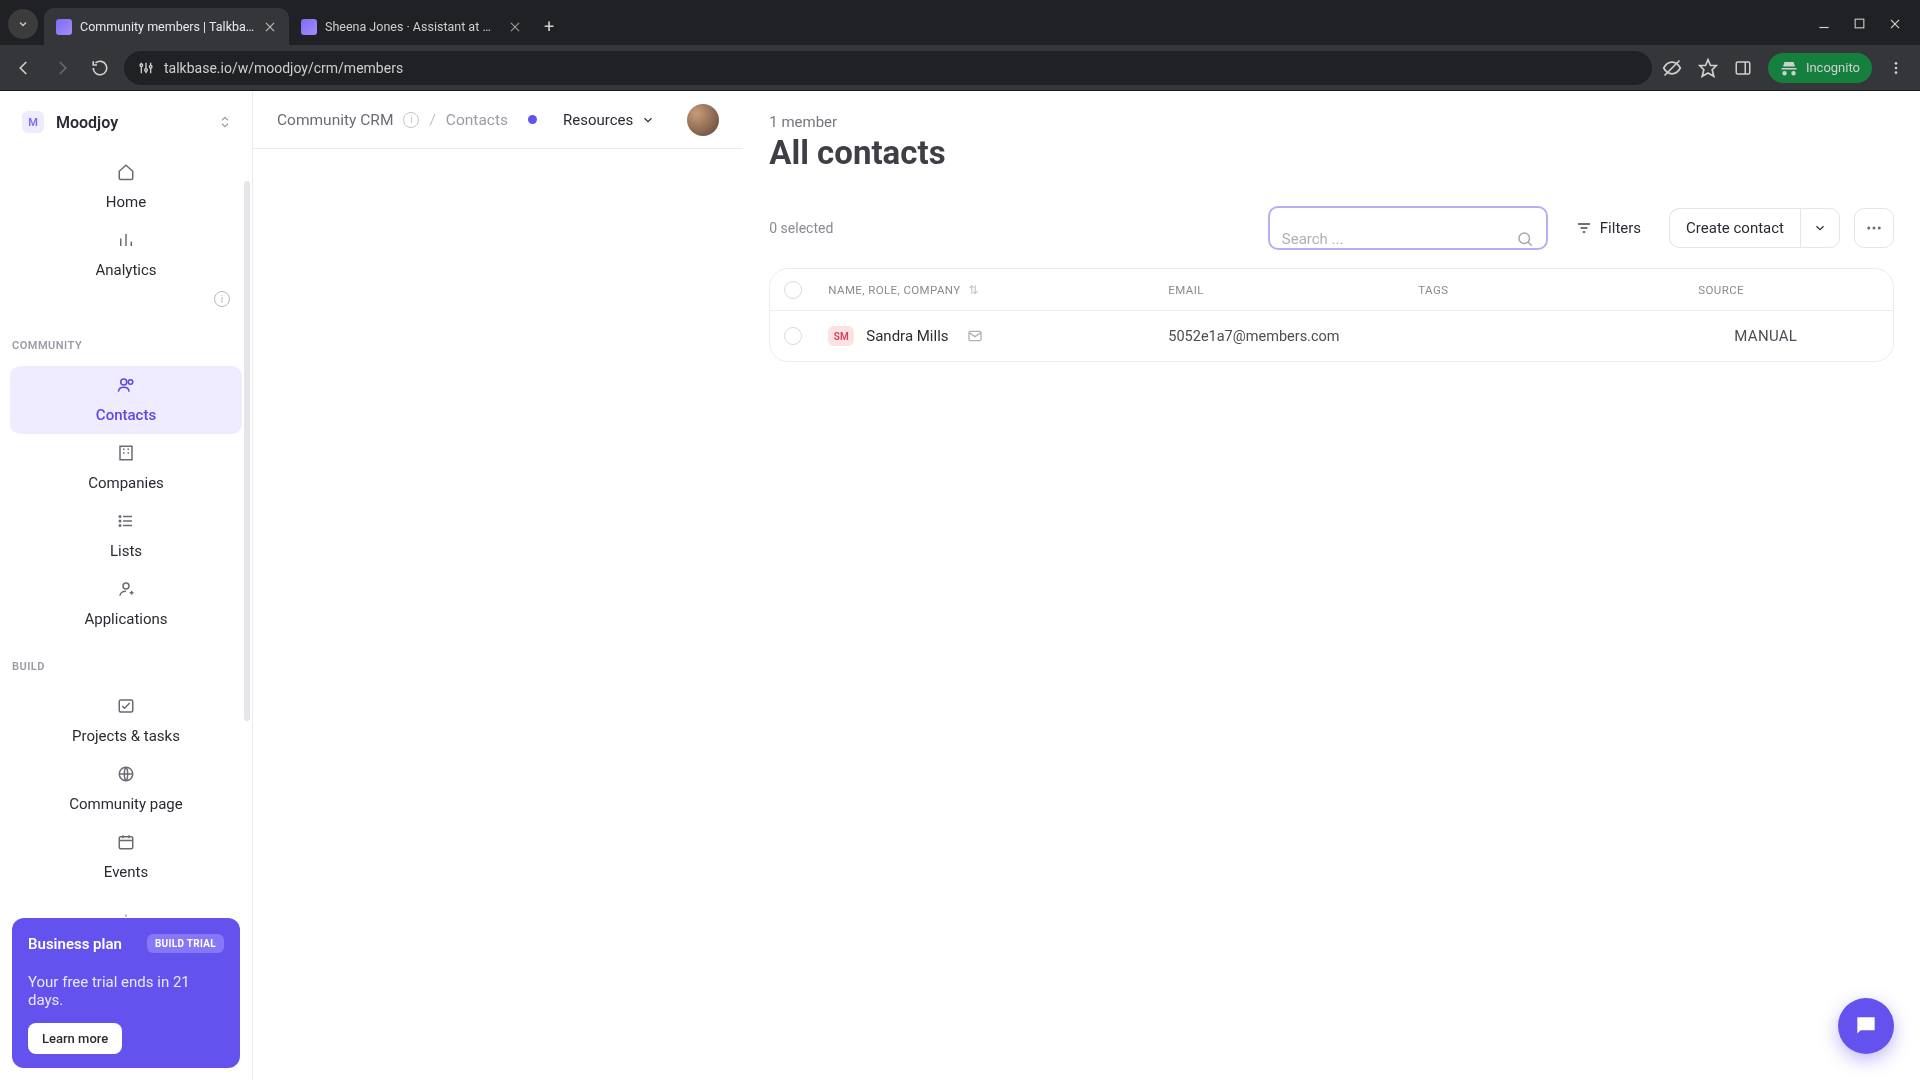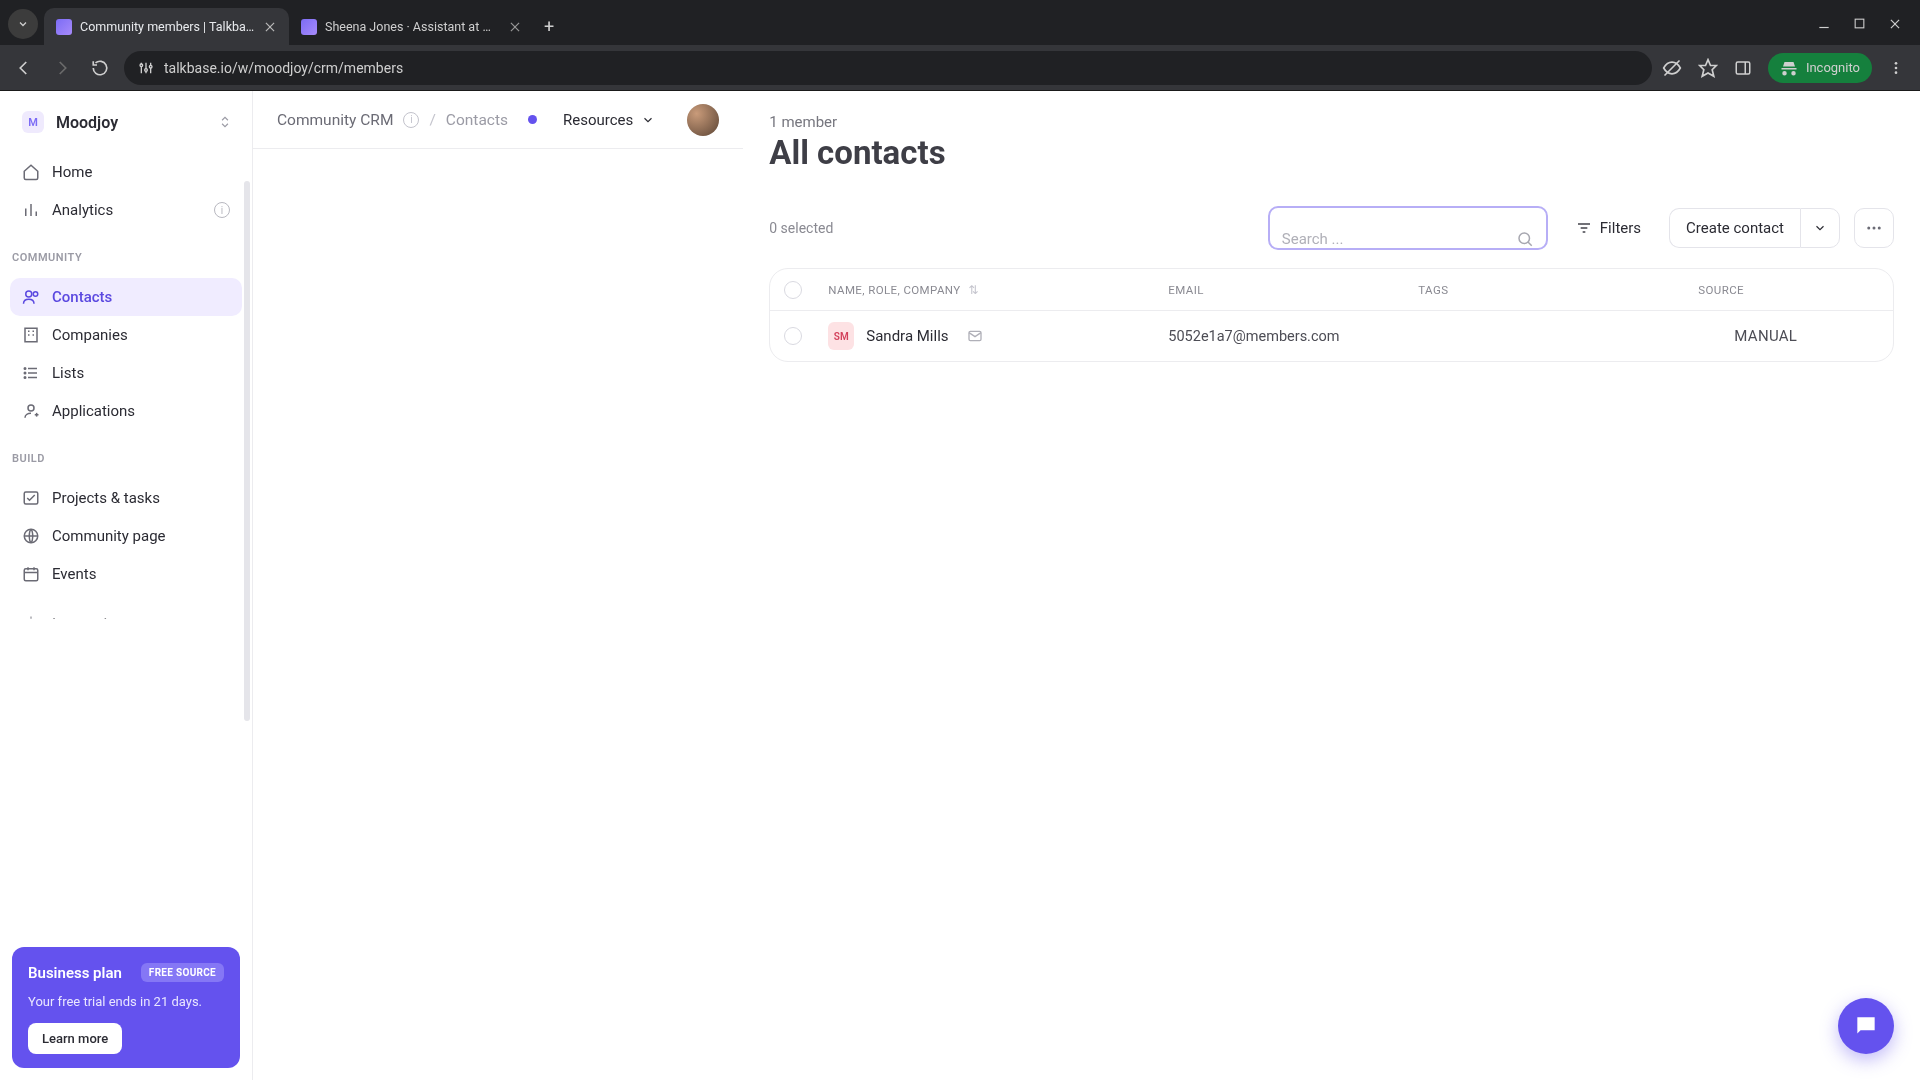--- a/index.html
+++ b/index.html
@@ -29,31 +29,31 @@
 .app { position:absolute; top:91px; bottom:0; left:0; right:0; display:flex; background:#fff;}
 .sidebar { width:253px; border-right:1px solid #ececef; display:flex; flex-direction:column; position:relative; }
 .sidebar-scroll{ flex:1; overflow:hidden; position:relative; }
 .side-scrollbar{ position:absolute; right:2px; top:90px; width:6px; height:540px; background:#e5e5ea; border-radius:3px;}
 .ws-switcher{ display:flex; align-items:center; gap:12px; padding:20px 20px 14px 22px; cursor:pointer;}
 .ws-badge{ width:22px; height:22px; border-radius:6px; background:#efeafd; color:#7c6cf5; font-size:11px; font-weight:600; display:flex; align-items:center; justify-content:center;}
 .ws-name{ font-size:16px; font-weight:600; color:#2b2b33; flex:1;}
 .ws-chevs{ color:#9b9ba5;}
 .nav-group{ padding: 6px 10px;}
 .nav-label{ font-size:11px; letter-spacing:0.5px; color:#9b9ba5; font-weight:600; padding:16px 12px 8px 12px; text-transform:uppercase;}
-.nav-item{ display:flex; align-items:center; gap:12px; padding:10px 12px; border-radius:10px; font-size:15px; color:#2b2b33; cursor:pointer;}
+.nav-item{ display:flex; align-items:center; gap:12px; padding:10px 12px; border-radius:10px; font-size:15px; color:#2b2b33; cursor:pointer;flex-direction:column;}
 .nav-item.active{ background:#f0ecff; color:#5b49e0; font-weight:500;}
 .nav-item .ico{ width:18px; height:18px; display:flex; align-items:center; justify-content:center; color:#6b6b75;}
 .nav-item.active .ico{color:#5b49e0;}
 .nav-item .info-dot{ width:16px;height:16px;border:1.5px solid #b8b8c0;border-radius:50%; font-size:10px; color:#b8b8c0; display:flex;align-items:center;justify-content:center; margin-left:auto;}
 
 .promo{ position:absolute; left:12px; right:12px; bottom:12px; background:#6452ee; color:#fff; border-radius:12px; padding:16px 16px 14px 16px;}
 .promo-head{ display:flex; justify-content:space-between; align-items:center;}
 .promo-title{ font-weight:600; font-size:15px;}
 .promo-pill{ background:#8577f5; font-size:10px; font-weight:700; padding:4px 8px; border-radius:6px; letter-spacing:.3px;}
-.promo-sub{ font-size:13px; margin-top:12px; color:#e9e6ff;}
+.promo-sub{ font-size:15px; margin-top:20px; color:#e9e6ff;}
 .promo-btn{ margin-top:14px; background:#fff; color:#2b2b33; border:none; padding:8px 14px; border-radius:8px; font-size:13px; font-weight:500; cursor:pointer;}
 
 .main{ flex:1; display:flex; flex-direction:row; min-width:0;}
 .topbar{ height:58px; border-bottom:1px solid #ececef; display:flex; align-items:center; padding:0 24px; gap:10px;}
 .crumbs{ display:flex; align-items:center; gap:10px; color:#6b6b75; font-size:15.5px;}
 .crumbs .root{ color:#6b6b75;}
 .crumbs .sep{ color:#c3c3cc;}
 .crumbs .leaf{ color:#9b9ba5;}
 .crumbs .info-o{ width:16px;height:16px;border:1.5px solid #c3c3cc;border-radius:50%;font-size:10px;color:#c3c3cc;display:flex;align-items:center;justify-content:center;}
 .topbar .spacer{flex:1;}
@@ -80,21 +80,21 @@
 .more-btn{ width:40px;height:40px; border:1px solid #e4e4ea; border-radius:10px; display:flex;align-items:center;justify-content:center; cursor:pointer; color:#6b6b75;}
 
 .table{ margin-top:18px; border:1px solid #ececef; border-radius:19px; overflow:hidden;}
 .thead,.trow{ display:grid; grid-template-columns: 44px 340px 250px 280px 1fr; align-items:center;}
 .thead{ height:42px; font-size:11.5px; letter-spacing:.4px; color:#8a8a92; text-transform:uppercase; padding:0 14px; border-bottom:1px solid #ececef;}
 .thead .col{ display:flex; align-items:center; gap:8px;}
 .sort-ico{ color:#c3c3cc; font-size:12px;}
 .trow{ height:50px; padding:0 14px; }
 .chk{ width:18px;height:18px; border:1.5px solid #d9d9e0; border-radius:50%; cursor:pointer;}
 .name-cell{ display:flex; align-items:center; gap:12px;}
-.ava-sm{ width:26px;height:28px;border-radius:6px;background:#fde2e4;color:#d3405b;font-size:10px;font-weight:600;display:flex;align-items:center;justify-content:center;}
+.ava-sm{ width:26px;height:20px;border-radius:6px;background:#fde2e4;color:#d3405b;font-size:10px;font-weight:600;display:flex;align-items:center;justify-content:center;}
 .row-name{ font-size:15px; color:#2b2b33;}
 .mail-ico{ color:#b0b0b8; margin-left:6px;}
 .cell{ font-size:14.5px; color:#4d4d55;}
 .source{ font-size:15px; letter-spacing:.3px; color:#4d4d55;margin-left:36px;}
 
 
 .chat-fab{ position:absolute; right:26px; bottom:26px; width:56px;height:56px;border-radius:50%; background:#6452ee; display:flex;align-items:center;justify-content:center; color:#fff; cursor:pointer; box-shadow:0 6px 18px rgba(100,82,238,.4);}
 
 svg{display:block;}
 </style>
@@ -345,21 +345,21 @@
             </span>
           <span>Integrations</span>
         </div>
       </div>
       <div class="side-scrollbar"></div>
     </div>
 
     <div class="promo">
       <div class="promo-head">
         <div class="promo-title">Business plan</div>
-        <div class="promo-pill">FREE SOURCE</div>
+        <div class="promo-pill">BUILD TRIAL</div>
       </div>
       <div class="promo-sub">Your free trial ends in 21 days.</div>
       <button class="promo-btn">Learn more</button>
     </div>
   </aside>
 
   <main class="main">
     <div class="topbar">
       <div class="crumbs">
         <span class="root">Community CRM</span>

